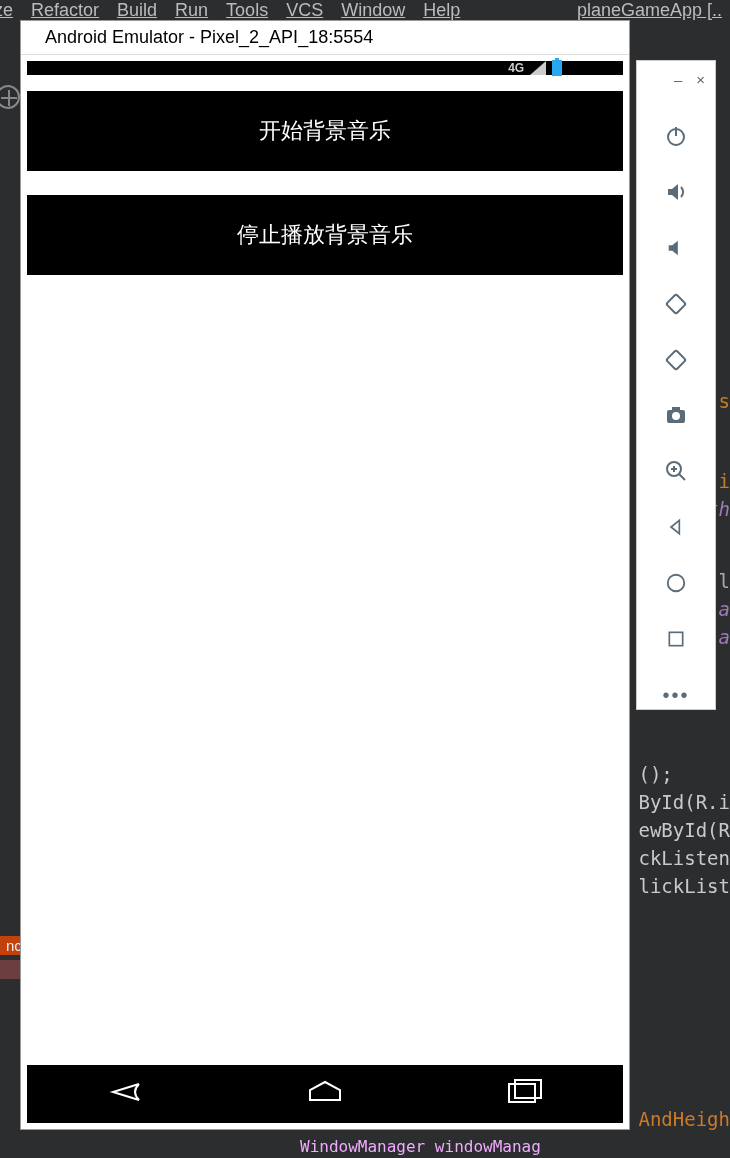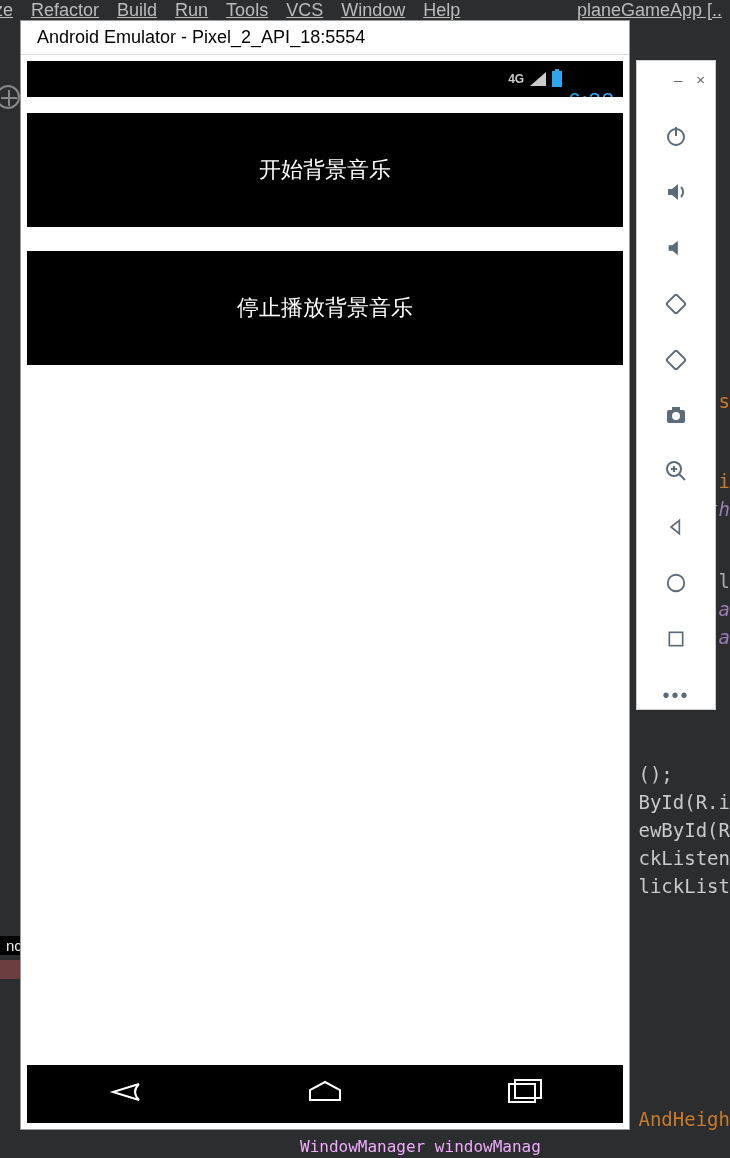--- a/index.html
+++ b/index.html
@@ -54,21 +54,21 @@
     position:absolute; left:-4px; top:85px;
     width:24px; height:24px; border:2px solid #888; border-radius:50%;
   }
   .ide-left-icon::before, .ide-left-icon::after{
     content:""; position:absolute; background:#888;
   }
   .ide-left-icon::before{ left:10px; top:3px; width:2px; height:16px;}
   .ide-left-icon::after{ left:3px; top:10px; width:16px; height:2px;}
   .tab-nc{
     position:absolute; left:0; top:936px;
-    background:#000000; color:#eee; font-size:15px; padding:1px 6px;
+    background:#c2410c; color:#eee; font-size:15px; padding:1px 6px;
   }
   .tab-es{
     position:absolute; left:0; top:960px;
     background:#6b3f3f; color:#eee; font-size:15px; padding:1px 20px;
   }
 
   
   .emulator {
     position: absolute;
     left: 20px; top: 20px;
@@ -77,49 +77,49 @@
     background: #fff;
     border: 1px solid #999;
     display: flex; flex-direction: column;
   }
   .emu-titlebar {
     height: 34px;
     background: #fff;
     color: #000;
     font-size: 18px;
     display: flex; align-items: center;
-    padding-left: 16px;
+    padding-left: 24px;
     border-bottom: 1px solid #ddd;
   }
   .device {
     flex: 1;
     background: #000;
     display: flex; flex-direction: column;
     margin: 6px;
   }
   .statusbar {
-    height: 36px; background:#000;
+    height: 14px; background:#000;
     display:flex; justify-content:flex-end; align-items:center;
     padding-right:8px; gap:6px;
   }
   .sb-4g { color:#ccc; font-size:12px; font-weight:bold; }
   .sb-signal {
     width:0;height:0;border-style:solid;border-width:0 0 14px 16px;
     border-color:transparent transparent #ccc transparent;
   }
   .sb-batt {
     width:10px;height:16px;background:#2aa8ef;border:1px solid #2aa8ef;position:relative;
   }
   .sb-batt::before{content:"";position:absolute;left:2px;top:-3px;width:4px;height:2px;background:#2aa8ef;}
   .sb-time { color:#2aa8ef; font-size:22px; letter-spacing:1px;margin-top:44px;}
   .whitepad { background:#fff; height:16px; }
   .app-body { background:#fff; flex:1; }
   .btn-row {
     background:#000; color:#fff;
-    height:114px; display:flex; align-items:center; justify-content:center;
+    height:80px; display:flex; align-items:center; justify-content:center;
     font-size:22px; font-weight:400;
   }
   .spacer { background:#fff; height:24px;}
   .navbar {
     height:58px; background:#000;
     display:flex; justify-content:space-around; align-items:center;
   }
   .nav-icon svg { stroke:#fff; fill:none; }
 
   

